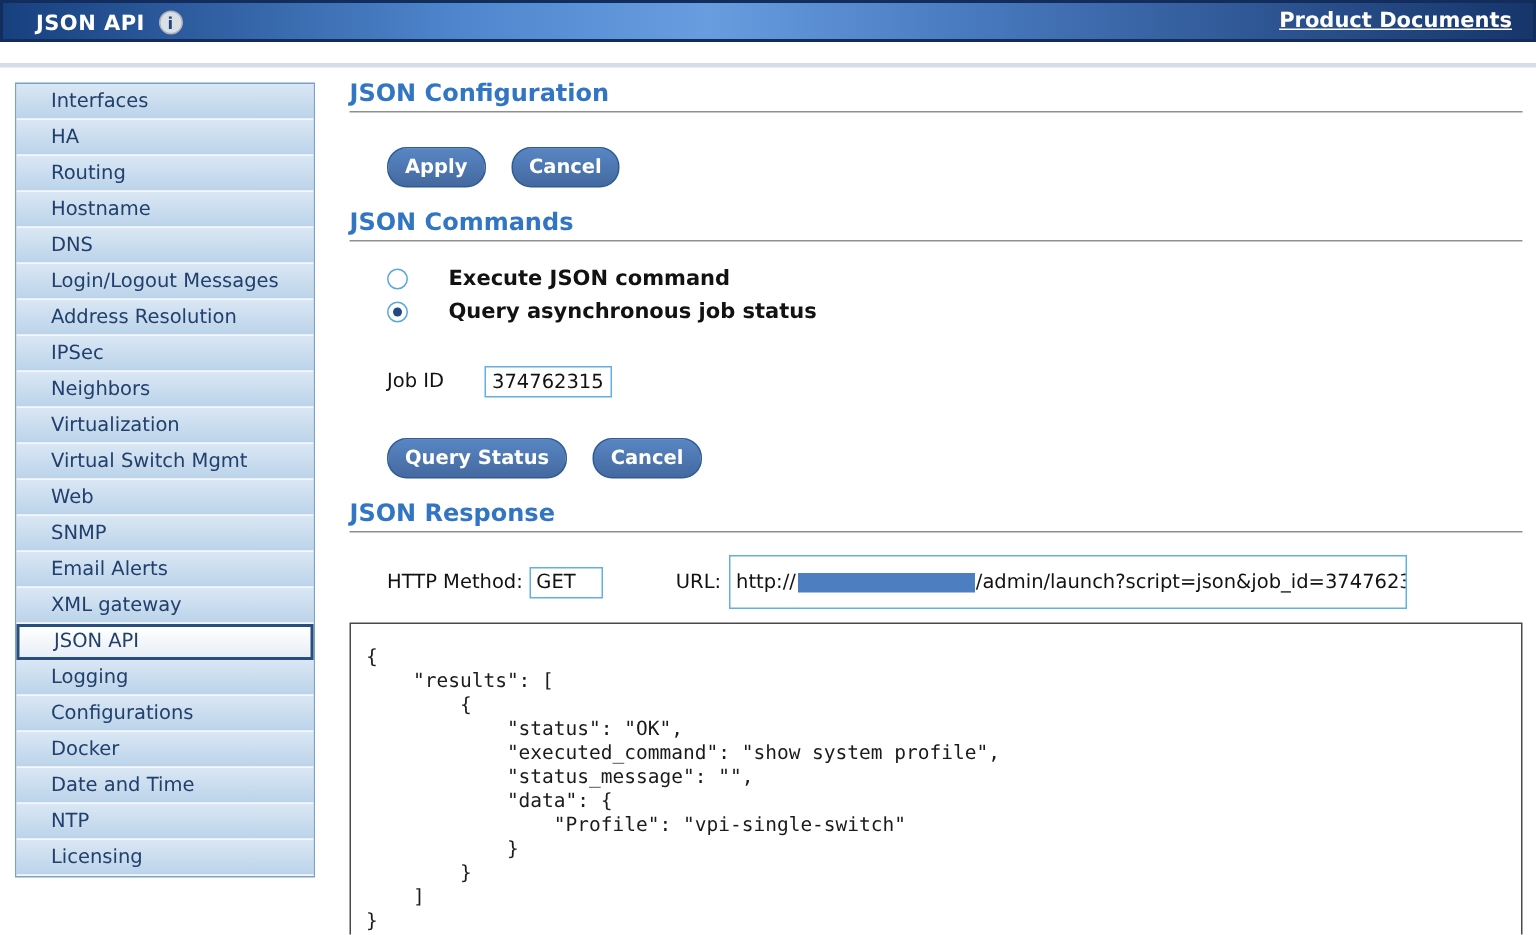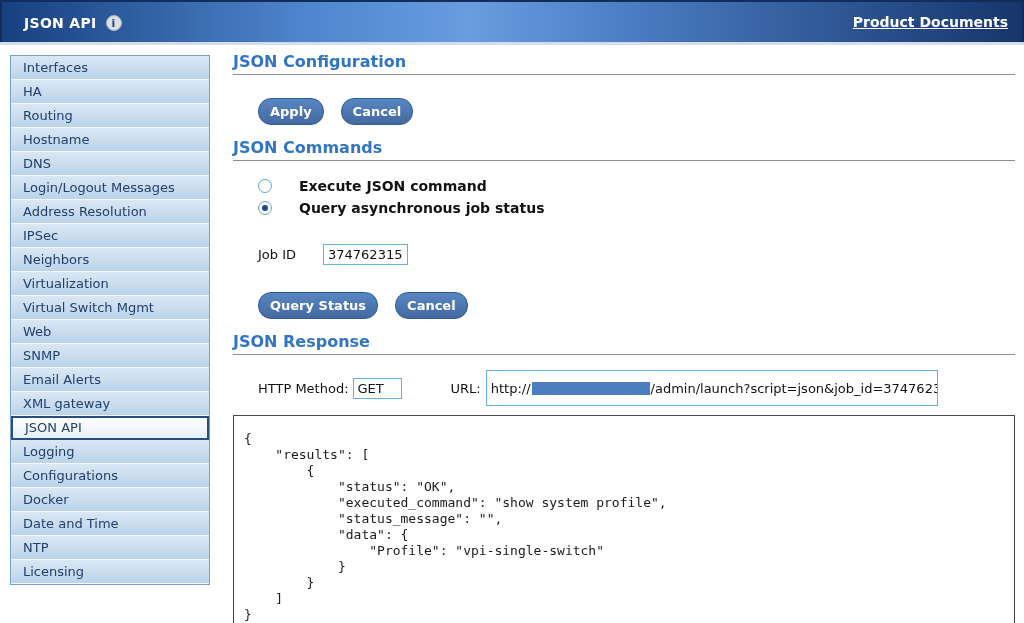--- a/index.html
+++ b/index.html
@@ -1,34 +1,34 @@
 <!DOCTYPE html>
 <html><head>
 <meta charset="utf-8">
 <style>
   * { margin:0; padding:0; box-sizing:border-box; }
   html,body { width:1024px; height:623px; background:#fff; overflow:hidden;
               font-family:"DejaVu Sans","Liberation Sans",sans-serif; }
   .page { position:relative; width:1024px; height:623px; background:#fff; }
 
   
-  .header { position:absolute; left:0; top:0; width:1024px; height:44px;
+  .header { position:absolute; left:0; top:0; width:1024px; height:28px;
     background:linear-gradient(90deg,#17407f 0%,#4f86cd 30%,#689de0 46%,#4a7cc2 62%,#16356b 100%);
     border:2px solid #122d5c; display:flex; align-items:center; justify-content:space-between;
     padding:0 14px 0 22px; }
   .header-title { color:#fff; font-size:14px; font-weight:bold; letter-spacing:.3px; }
   .info-icon { display:inline-flex; align-items:center; justify-content:center;
     width:16px; height:16px; border-radius:50%; background:#dbe0e5; border:1px solid #aab4bf;
     color:#23437c; font-size:11px; font-weight:bold; margin-left:9px; vertical-align:middle; cursor:pointer; }
   .header-link { color:#fff; font-size:14px; font-weight:bold; text-decoration:underline; cursor:pointer; }
   .header-strip { position:absolute; left:0; top:42px; width:1024px; height:3px; background:#d5dde9; }
 
   
   .sidebar { position:absolute; left:10px; top:55px; width:200px; border:1px solid #7ba1c7; background:#fff; }
-  .side-item { height:24px; line-height:23px; padding-left:12px; font-size:13px; color:#21406c;
+  .side-item { height:24px; line-height:23px; padding-left:23px; font-size:13px; color:#21406c;
     background:linear-gradient(180deg,#dae7f4 0%,#bbd3ea 100%); border-bottom:1px solid #f2f7fb;
     cursor:pointer; white-space:nowrap; overflow:hidden; }
   .side-item.selected { background:linear-gradient(180deg,#ffffff 0%,#e7eef6 100%);
     border:2px solid #274e7d; line-height:19px; }
 
   
   .content { position:absolute; left:233px; top:45px; width:782px; }
   .section-title { color:#3276c3; font-size:16px; font-weight:bold; margin:7px 0 3px 0; }
   .rule { border-top:1px solid #8f8f8f; height:0; }
 

